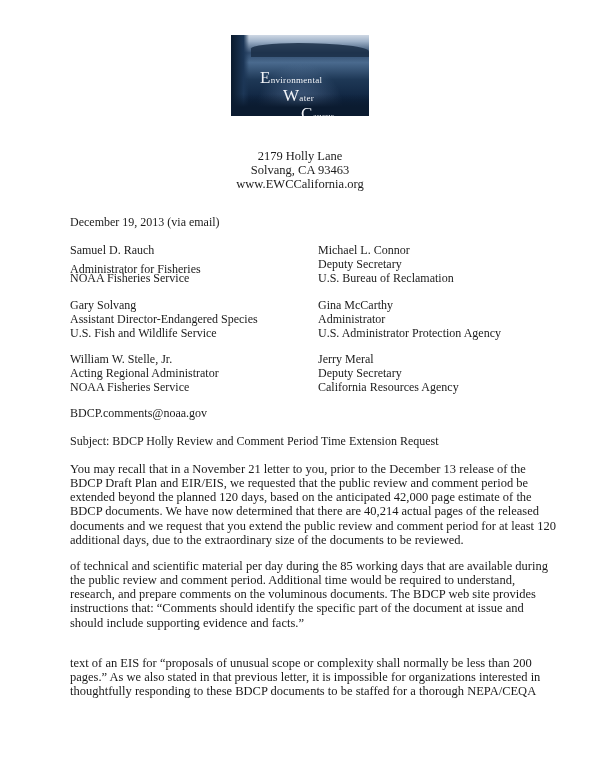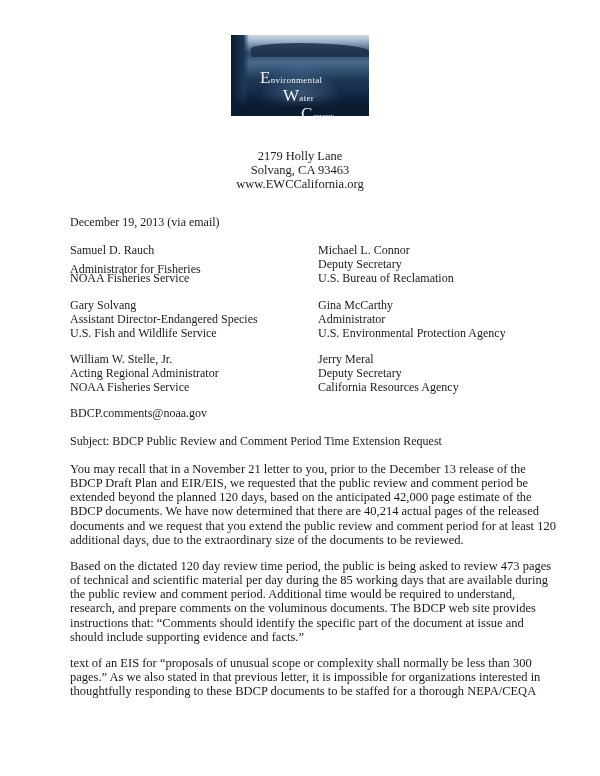--- a/index.html
+++ b/index.html
@@ -76,48 +76,47 @@
 <div class="line col-left" style="top:271px">NOAA Fisheries Service</div>
 <div class="line col-right" style="top:243px">Michael L. Connor</div>
 <div class="line col-right" style="top:257px">Deputy Secretary</div>
 <div class="line col-right" style="top:271px">U.S. Bureau of Reclamation</div>
 
 <div class="line col-left" style="top:298px">Gary Solvang</div>
 <div class="line col-left" style="top:312px">Assistant Director-Endangered Species</div>
 <div class="line col-left" style="top:326px">U.S. Fish and Wildlife Service</div>
 <div class="line col-right" style="top:298px">Gina McCarthy</div>
 <div class="line col-right" style="top:312px">Administrator</div>
-<div class="line col-right" style="top:326px">U.S. Environmental Protection Agency</div>
+<div class="line col-right" style="top:326px">U.S. Administrator Protection Agency</div>
 
 <div class="line col-left" style="top:352px">William W. Stelle, Jr.</div>
 <div class="line col-left" style="top:366px">Acting Regional Administrator</div>
 <div class="line col-left" style="top:380px">NOAA Fisheries Service</div>
 <div class="line col-right" style="top:352px">Jerry Meral</div>
 <div class="line col-right" style="top:366px">Deputy Secretary</div>
 <div class="line col-right" style="top:380px">California Resources Agency</div>
 
 <div class="line col-left" style="top:406px">BDCP.comments@noaa.gov</div>
 
-<div class="line col-left" style="top:434px">Subject:  BDCP Public Review and Comment Period Time Extension Request</div>
+<div class="line col-left" style="top:434px">Subject:  BDCP Holly Review and Comment Period Time Extension Request</div>
 
 <div class="para" style="top:462px">
   <div>You may recall that in a November 21 letter to you, prior to the December 13 release of the</div>
   <div>BDCP Draft Plan and EIR/EIS, we requested that the public review and comment period be</div>
   <div>extended beyond the planned 120 days, based on the anticipated 42,000 page estimate of the</div>
   <div>BDCP documents.  We have now determined that there are 40,214 actual pages of the released</div>
   <div>documents and we request that you extend the public review and comment period for at least 120</div>
   <div>additional days, due to the extraordinary size of the documents to be reviewed.</div>
 </div>
 
 <div class="para" style="top:559px">
-  <div>Based on the dictated 120 day review time period, the public is being asked to review 473 pages</div>
   <div>of technical and scientific material per day during the 85 working days that are available during</div>
   <div>the public review and comment period.  Additional time would be required to understand,</div>
   <div>research, and prepare comments on the voluminous documents.  The BDCP web site provides</div>
   <div>instructions that: “Comments should identify the specific part of the document at issue and</div>
   <div>should include supporting evidence and facts.”</div>
 </div>
 
 <div class="para" style="top:656px">
-  <div>text of an EIS for “proposals of unusual scope or complexity shall normally be less than 300</div>
+  <div>text of an EIS for “proposals of unusual scope or complexity shall normally be less than 200</div>
   <div>pages.”   As we also stated in that previous letter, it is impossible for organizations interested in</div>
   <div>thoughtfully responding to these BDCP documents to be staffed for a thorough NEPA/CEQA</div>
 </div>
 
 </body></html>

